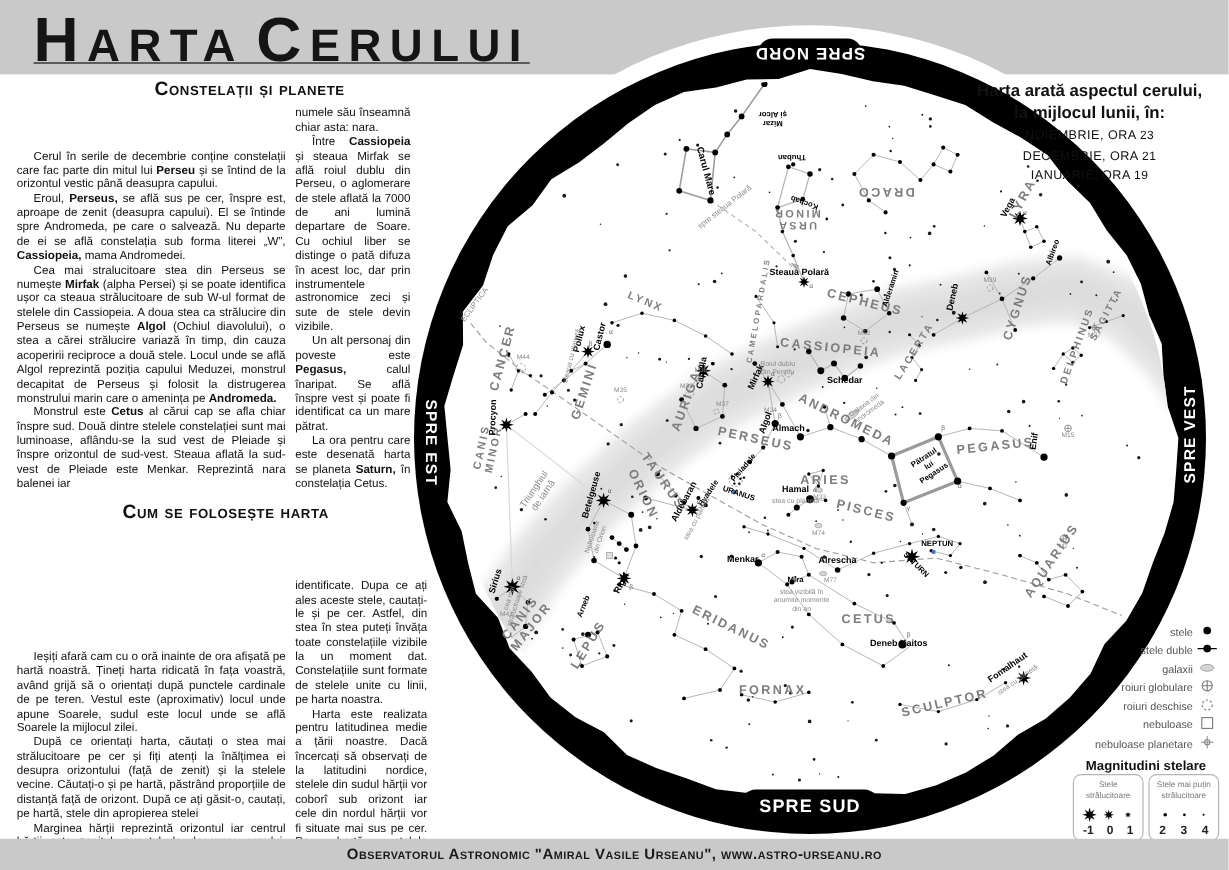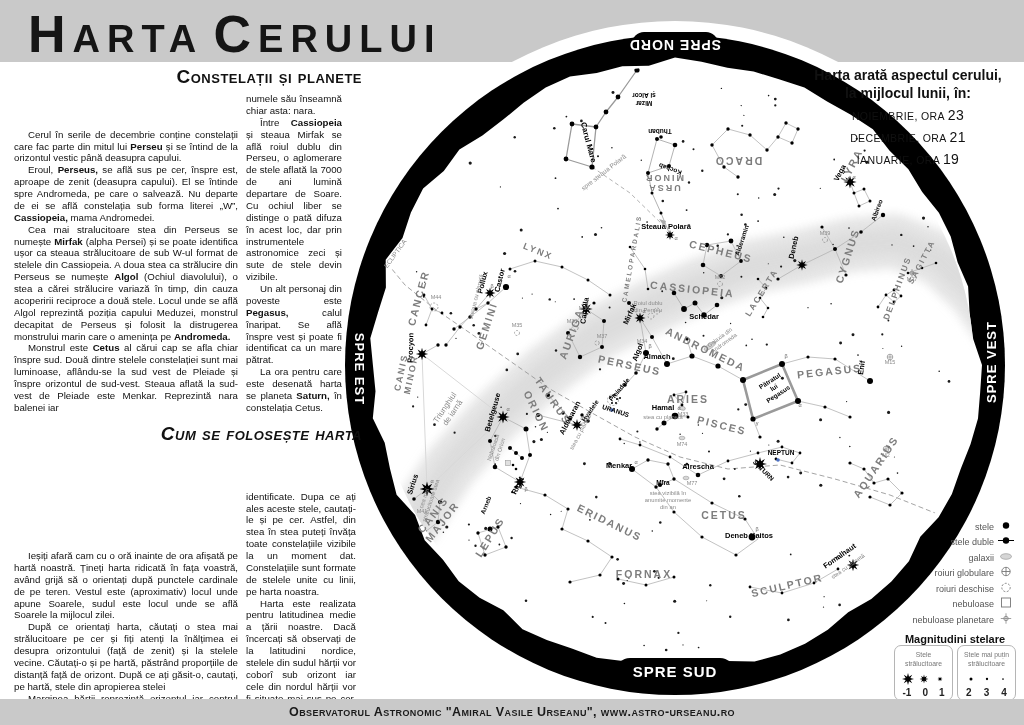--- a/index.html
+++ b/index.html
@@ -1,38 +1,38 @@
 <!DOCTYPE html>
 <html><head>
 <meta charset="utf-8">
 <style>
   html,body{margin:0;padding:0;background:#fff;}
   .page{position:relative;width:1024px;height:725px;overflow:hidden;background:#fff;
         font-family:"Liberation Sans",sans-serif;color:#111;}
   
   .header{position:absolute;left:0;top:0;width:1024px;height:62px;background:#c9c9c9;z-index:0;}
-  .title{position:absolute;left:28px;top:4px;font-weight:bold;color:#151515;letter-spacing:7px;white-space:nowrap;}
+  .title{position:absolute;left:28px;top:4px;font-weight:bold;color:#151515;letter-spacing:7px;white-space:nowrap;text-decoration:underline;}
   .title .cap{font-size:52px;}
   .title .rest{font-size:38px;}
   .date{position:absolute;right:22px;top:10px;display:flex;align-items:baseline;gap:10px;color:#111;}
   .date .m{font-variant:small-caps;font-weight:bold;font-size:27px;letter-spacing:1px;}
   .date .y{font-weight:bold;font-size:37px;}
   
   .info{position:absolute;right:14px;top:66px;width:204px;text-align:center;z-index:3;}
   .info .l1{font-weight:bold;font-size:14px;line-height:1.3;}
   .info .times{margin-top:3px;}
   .info .trow{font-size:10.5px;letter-spacing:.4px;line-height:1.55;}
   .info .trow .lab{text-transform:uppercase;}
-  .info .trow .num{font-size:14px;}
+  .info .trow .num{font-size:10px;}
   .info .trow.bold{font-weight:normal;}
   
   .content{position:absolute;left:14px;top:66px;width:348px;z-index:2;}
-  h2.sect{font-variant:small-caps;font-weight:bold;font-size:19px;letter-spacing:.5px;
-          text-align:right;margin:0 0 5px 0;padding-left:40px;}
-  h2.sect.second{margin-top:9px;padding-left:0;font-style:italic;}
+  h2.sect{font-variant:small-caps;font-weight:bold;font-size:16px;letter-spacing:.5px;
+          text-align:center;margin:0 0 5px 0;padding-left:40px;}
+  h2.sect.second{margin-top:9px;padding-left:0;}
   .cols{display:flex;gap:8px;align-items:flex-end;}
   .col{text-align:justify;}
   .col p{font-size:9.7px;line-height:1.225;margin:0;text-indent:14px;}
   .col p.cont{text-indent:0;}
   .col p b{font-weight:bold;}
   .s1c1{width:224px;flex:none;}
   .s1c2{width:96px;flex:none;}
   .s2c1{width:224px;flex:none;}
   .s2c2{width:110px;flex:none;margin-top:41px;}
   

